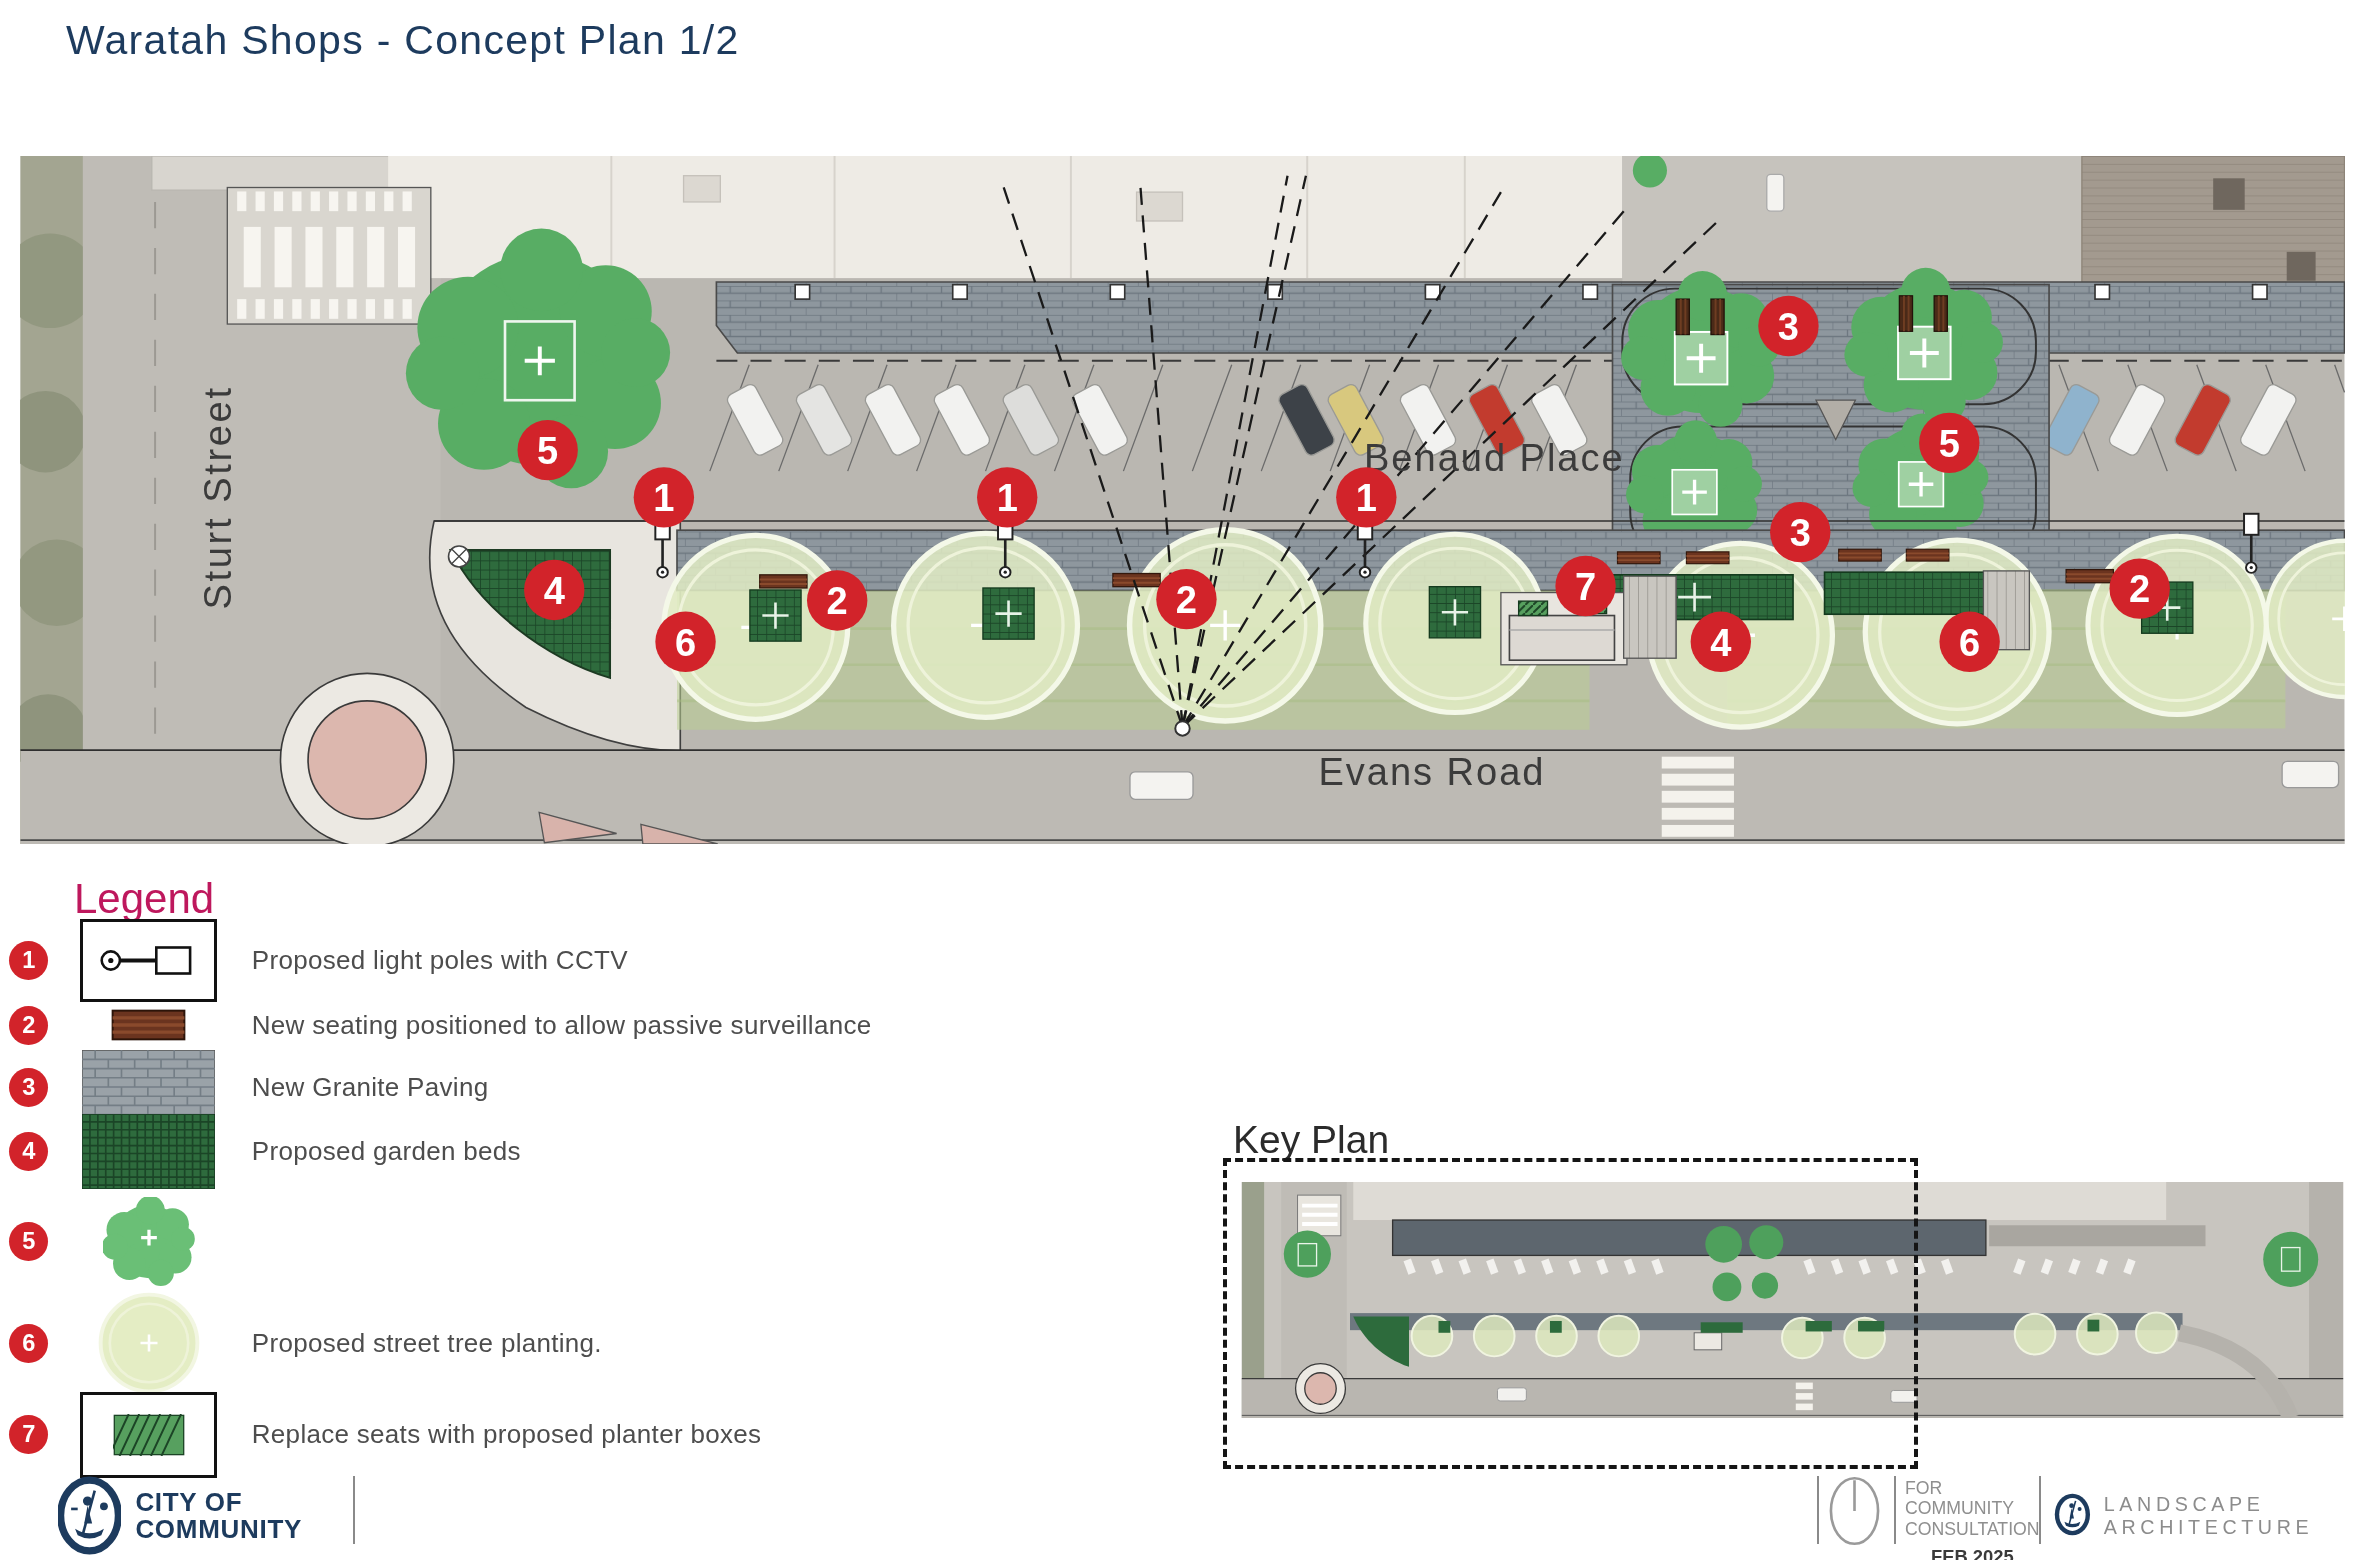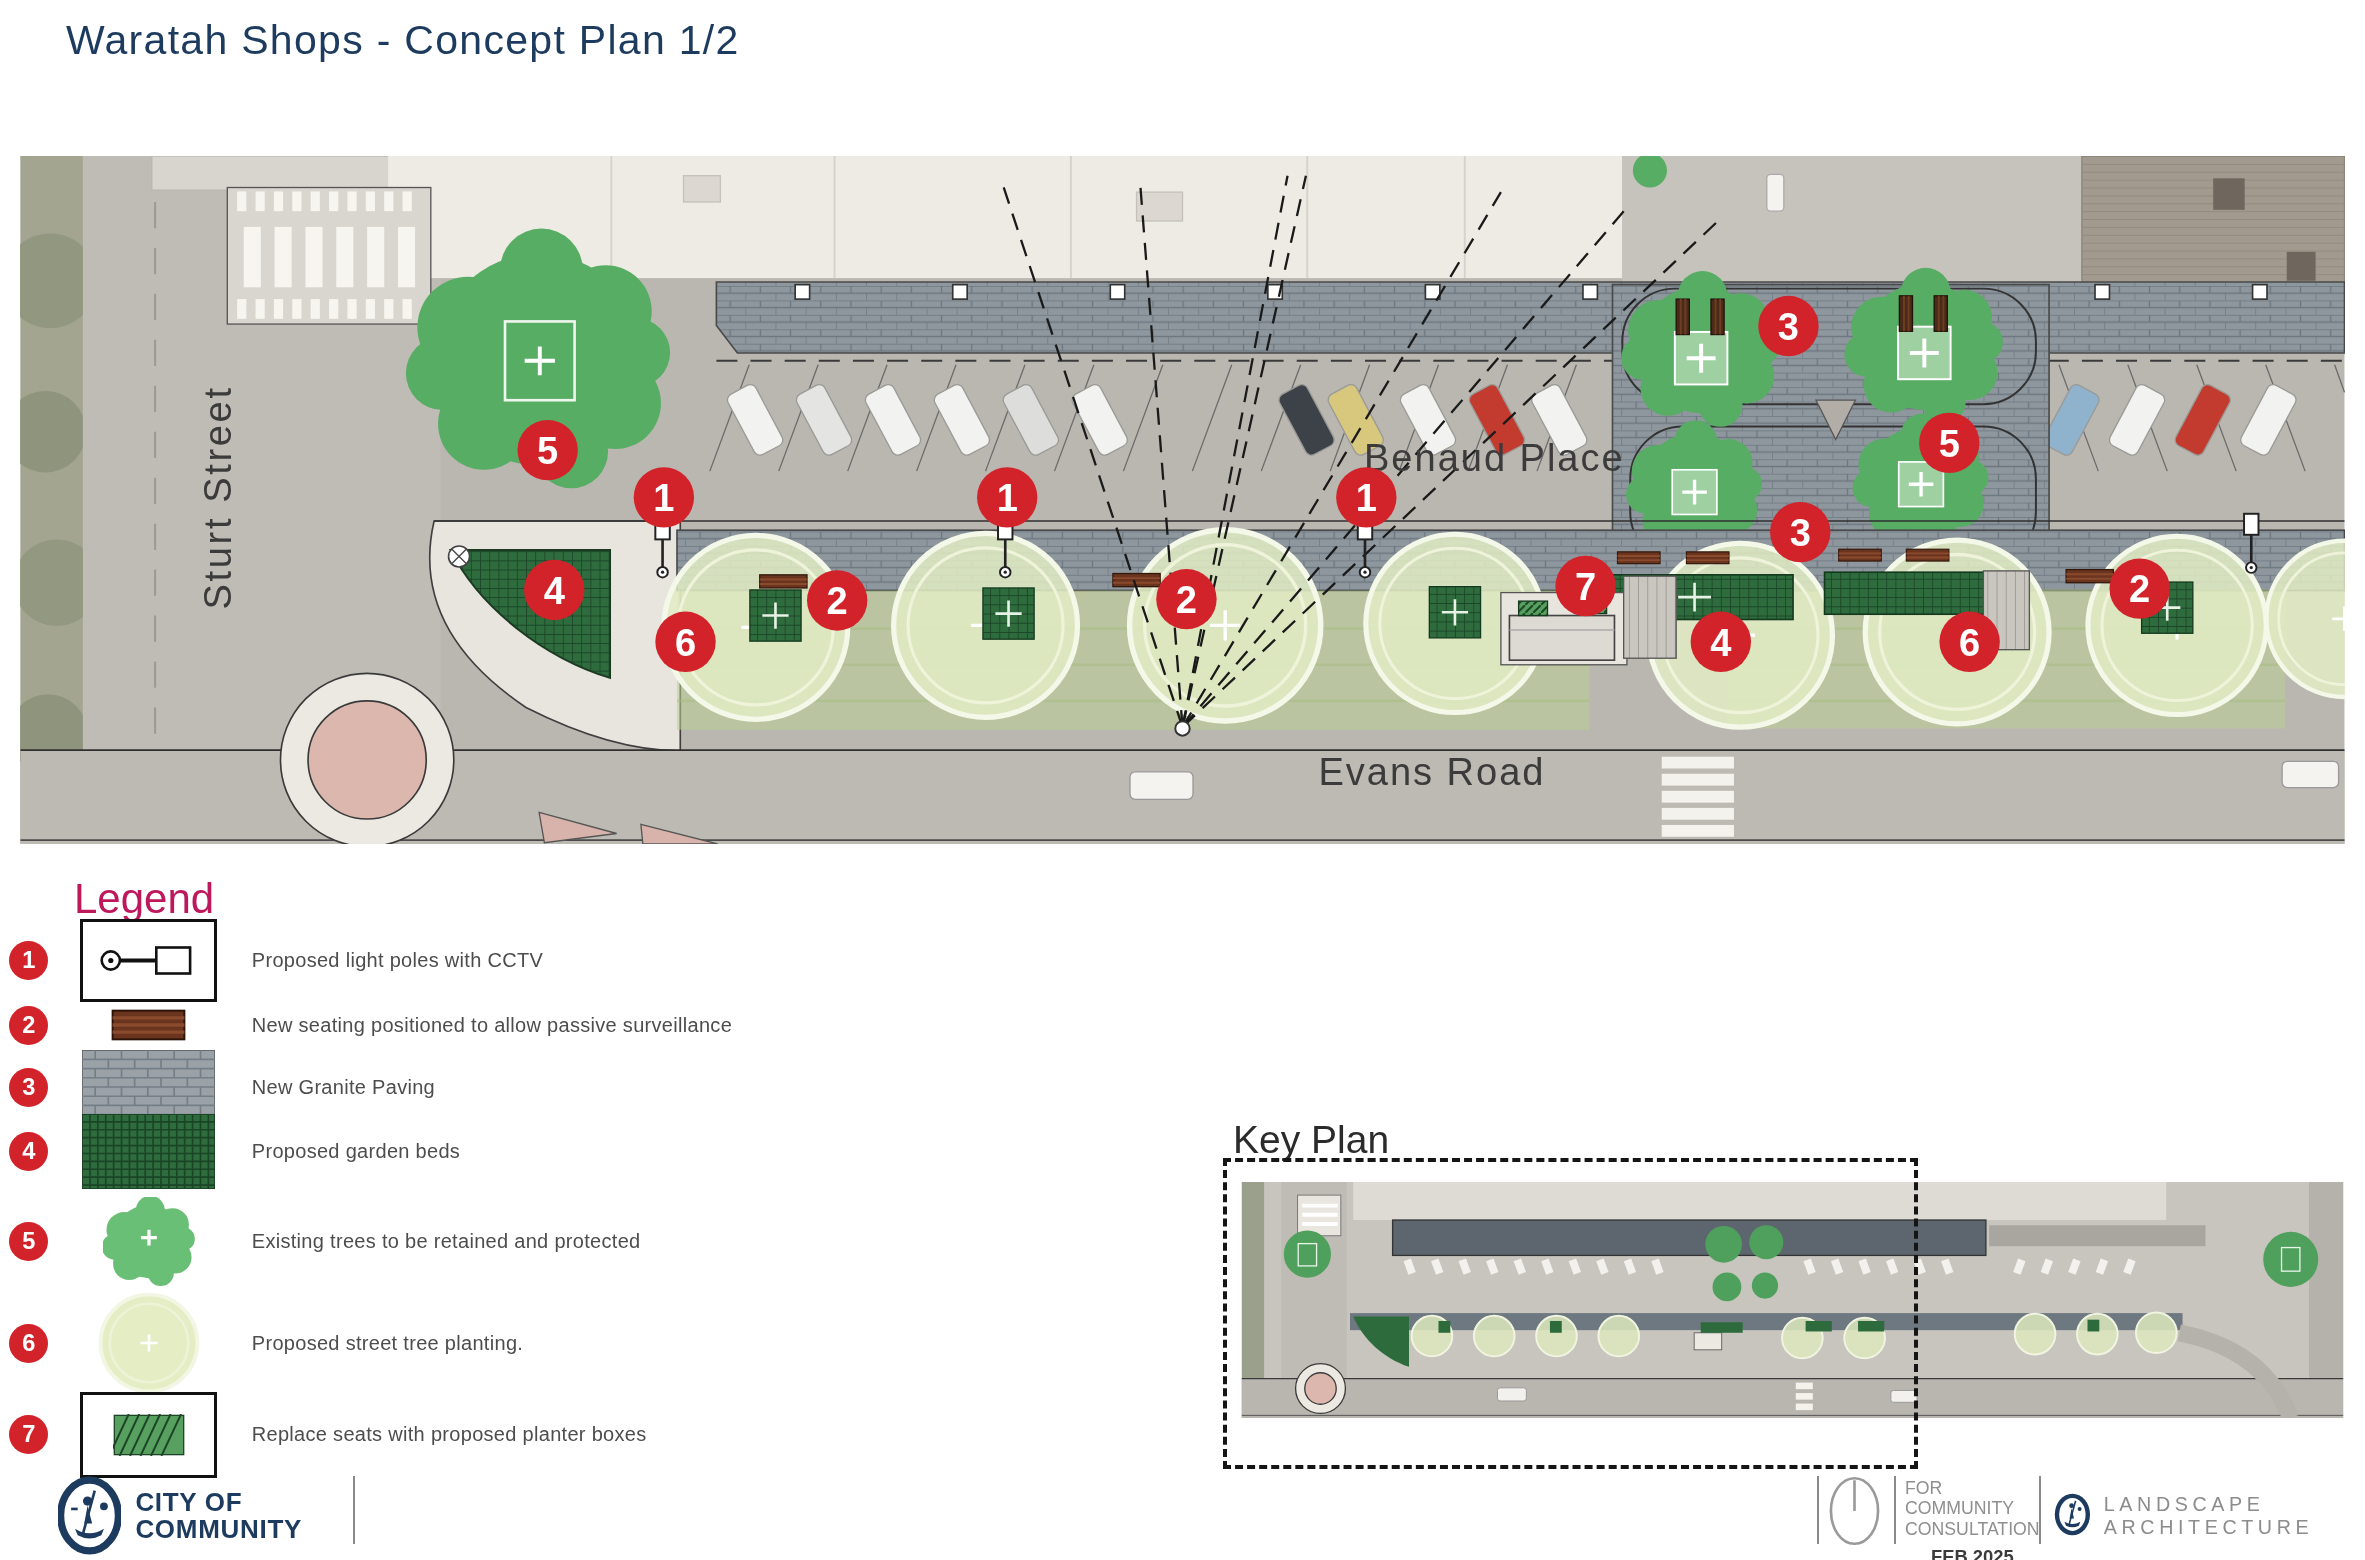--- a/index.html
+++ b/index.html
@@ -9,21 +9,21 @@
        color:#1d3b5e;font-weight:400;text-align:right;}
   .plan-wrap{position:absolute;left:19.7px;top:156px;width:2325px;height:688px;overflow:hidden;}
   .plan-wrap svg{display:block;}
   
   .legend-head{position:absolute;left:74px;top:875px;font-size:42px;color:#be185d;}
   .legend-row{position:absolute;left:9.2px;display:flex;align-items:center;}
   .lg-badge{width:39px;height:39px;border-radius:50%;background:#d2232a;color:#fff;
        display:flex;align-items:center;justify-content:center;font-size:23.6px;font-weight:bold;
        flex:0 0 auto;}
   .lg-swatch{width:151px;display:flex;align-items:center;justify-content:center;margin-left:25px;flex:0 0 auto;}
-  .lg-label{margin-left:27.6px;font-size:20px;color:#4d4d4d;letter-spacing:0.3px;white-space:nowrap;}
+  .lg-label{margin-left:27.6px;font-size:26px;color:#4d4d4d;letter-spacing:0.3px;white-space:nowrap;}
   .box-frame{border:3.3px solid #111;background:#fff;display:flex;align-items:center;justify-content:center;}
   
   .keyplan-head{position:absolute;left:1233px;top:1118px;font-size:39px;color:#2b2b2b;}
   .keyplan-map{position:absolute;left:1241px;top:1182px;width:1103px;height:236px;}
   .keyplan-dash{position:absolute;left:1223px;top:1158px;width:687px;height:303px;
        border:4.6px dashed #151515;}
   
   .footer{position:absolute;left:0;top:1471px;width:1928px;height:89px;}
   .vline{position:absolute;top:5.3px;width:2px;height:68px;background:#8a8a8a;}
   .council{position:absolute;left:58px;top:5.3px;display:flex;align-items:center;}
@@ -471,21 +471,20 @@
         <circle cx="40" cy="24" r="25"></circle>
           <circle cx="-30" cy="34" r="25"></circle>
           <circle cx="2" cy="-48" r="22"></circle>
         <circle cx="-52" cy="8" r="20"></circle>
           <circle cx="18" cy="48" r="20"></circle>
           <circle cx="52" cy="-4" r="18"></circle>
       </g>
       <path d="M-12 -6H12 M0 -18V6" stroke="#ffffff" stroke-width="5"></path>
     </svg>
   </div>
-  <div class="lg-label">Existing trees to be retained and protected</div>
 </div>
 
 <div class="legend-row" style="top:1292px;height:102px;">
   <div class="lg-badge">6</div>
   <div class="lg-swatch">
     <svg width="102" height="102" viewBox="-78 -78 156 156">
       <circle r="74" fill="#e4edc4" stroke="#f2f6e2" stroke-width="6"></circle>
       <circle r="60" fill="none" stroke="#eef3d8" stroke-width="4"></circle>
       <path d="M-13 0H13 M0 -13V13" stroke="#ffffff" stroke-width="4"></path>
     </svg>

